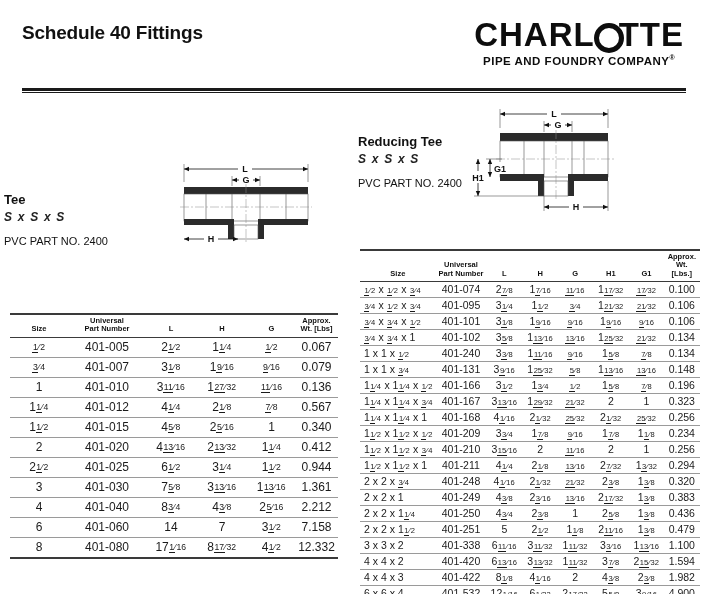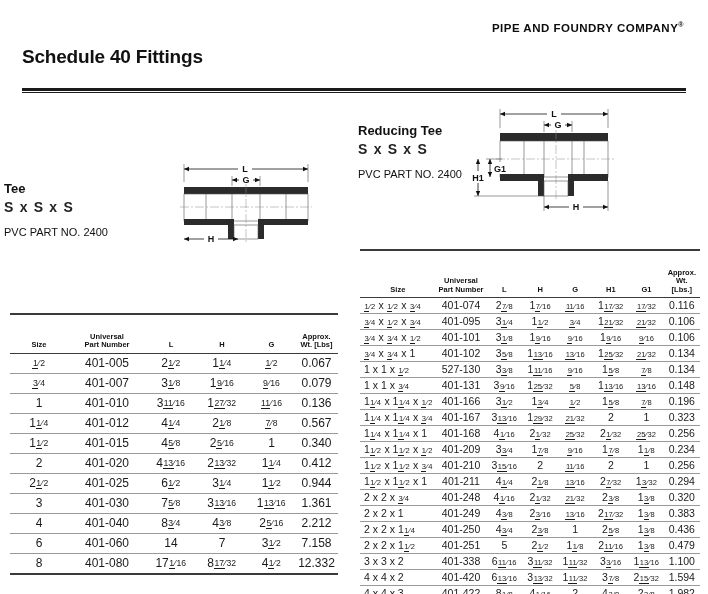--- a/index.html
+++ b/index.html
@@ -18,21 +18,20 @@
 
   
   #page-title {
     position: absolute;
     left: 22px;
     top: 22px;
     font-size: 19px;
     font-weight: bold;
     letter-spacing: -0.2px;
     color: #111;
-    margin-top: 24px;
   }
   #brand-block {
     position: absolute;
     right: 24px;
     top: 18px;
     text-align: center;
   }
   #brand-name {
     font-size: 33px;
     font-weight: bold;
@@ -70,33 +69,34 @@
     left: 22px;
     top: 88px;
     width: 664px;
     height: 0;
     border-top: 3px solid #1a1a1a;
     border-bottom: 1px solid #1a1a1a;
     padding-bottom: 1px;
   }
 
   
-  .fitting-caption { position: absolute; }
+  .fitting-caption { position: absolute; margin-top: 11px; }
   .fitting-name {
     font-size: 13px;
     font-weight: bold;
     color: #111;
     line-height: 1.15;
   }
   .fitting-config {
-    font-size: 14px;
+    font-size: 12px;
     font-weight: bold;
     letter-spacing: 1.2px;
     color: #222;
     margin-top: 2px;
+    font-style: italic;
   }
   .fitting-partno {
     font-size: 11px;
     font-weight: normal;
     color: #111;
     margin-top: 11px;
   }
   #tee-caption { left: 4px; top: 182px; }
   #reducing-tee-caption { left: 358px; top: 124px; }
 
@@ -110,21 +110,21 @@
   table.spec-table {
     position: absolute;
     border-collapse: collapse;
     font-size: 10.5px;
     color: #1a1a1a;
   }
   table.spec-table th {
     font-size: 7.5px;
     font-weight: bold;
     line-height: 1.12;
-    padding: 18px 2px 3px;
+    padding: 2px 2px 3px;
     color: #111;
     vertical-align: bottom;
     text-align: center;
   }
   table.spec-table thead tr {
     border-top: 2.5px solid #3a3a3a;
     border-bottom: 1.5px solid #3a3a3a;
   }
   table.spec-table td {
     text-align: center;
@@ -158,20 +158,23 @@
   }
   .frac .den { padding: 0 0.5px; }
   .whole { letter-spacing: 0; }
 </style>
 </head>
 <body>
 
 <div id="page-title">Schedule 40 Fittings</div>
 
 <div id="brand-block">
+  <div id="brand-name">
+    <span>CHARL</span><span class="o-ring"></span><span>TTE</span>
+  </div>
   <div id="brand-sub">
     <span>PIPE AND FOUNDRY COMPANY</span><sup>®</sup>
   </div>
 </div>
 
 <div id="header-rule"></div>
 
 <div class="fitting-caption" id="tee-caption">
   <div class="fitting-name">Tee</div>
   <div class="fitting-config">S x S x S</div>
@@ -435,21 +438,21 @@
   </thead>
   <tbody>
       <tr>
         <td class="size-cell"><span class="frac"><span class="num">1</span>⁄<span class="den">2</span></span> <span class="whole">x</span> <span class="frac"><span class="num">1</span>⁄<span class="den">2</span></span> <span class="whole">x</span> <span class="frac"><span class="num">3</span>⁄<span class="den">4</span></span></td>
         <td>401-074</td>
         <td><span class="whole">2</span><span class="frac"><span class="num">7</span>⁄<span class="den">8</span></span></td>
         <td><span class="whole">1</span><span class="frac"><span class="num">7</span>⁄<span class="den">16</span></span></td>
         <td><span class="frac"><span class="num">11</span>⁄<span class="den">16</span></span></td>
         <td><span class="whole">1</span><span class="frac"><span class="num">17</span>⁄<span class="den">32</span></span></td>
         <td><span class="frac"><span class="num">17</span>⁄<span class="den">32</span></span></td>
-        <td>0.116</td>
+        <td>0.100</td>
       </tr>
       <tr>
         <td class="size-cell"><span class="frac"><span class="num">3</span>⁄<span class="den">4</span></span> <span class="whole">x</span> <span class="frac"><span class="num">1</span>⁄<span class="den">2</span></span> <span class="whole">x</span> <span class="frac"><span class="num">3</span>⁄<span class="den">4</span></span></td>
         <td>401-095</td>
         <td><span class="whole">3</span><span class="frac"><span class="num">1</span>⁄<span class="den">4</span></span></td>
         <td><span class="whole">1</span><span class="frac"><span class="num">1</span>⁄<span class="den">2</span></span></td>
         <td><span class="frac"><span class="num">3</span>⁄<span class="den">4</span></span></td>
         <td><span class="whole">1</span><span class="frac"><span class="num">21</span>⁄<span class="den">32</span></span></td>
         <td><span class="frac"><span class="num">21</span>⁄<span class="den">32</span></span></td>
         <td>0.106</td>
@@ -469,21 +472,21 @@
         <td>401-102</td>
         <td><span class="whole">3</span><span class="frac"><span class="num">5</span>⁄<span class="den">8</span></span></td>
         <td><span class="whole">1</span><span class="frac"><span class="num">13</span>⁄<span class="den">16</span></span></td>
         <td><span class="frac"><span class="num">13</span>⁄<span class="den">16</span></span></td>
         <td><span class="whole">1</span><span class="frac"><span class="num">25</span>⁄<span class="den">32</span></span></td>
         <td><span class="frac"><span class="num">21</span>⁄<span class="den">32</span></span></td>
         <td>0.134</td>
       </tr>
       <tr>
         <td class="size-cell">1 <span class="whole">x</span> 1 <span class="whole">x</span> <span class="frac"><span class="num">1</span>⁄<span class="den">2</span></span></td>
-        <td>527-130</td>
+        <td>401-240</td>
         <td><span class="whole">3</span><span class="frac"><span class="num">3</span>⁄<span class="den">8</span></span></td>
         <td><span class="whole">1</span><span class="frac"><span class="num">11</span>⁄<span class="den">16</span></span></td>
         <td><span class="frac"><span class="num">9</span>⁄<span class="den">16</span></span></td>
         <td><span class="whole">1</span><span class="frac"><span class="num">5</span>⁄<span class="den">8</span></span></td>
         <td><span class="frac"><span class="num">7</span>⁄<span class="den">8</span></span></td>
         <td>0.134</td>
       </tr>
       <tr>
         <td class="size-cell">1 <span class="whole">x</span> 1 <span class="whole">x</span> <span class="frac"><span class="num">3</span>⁄<span class="den">4</span></span></td>
         <td>401-131</td>

